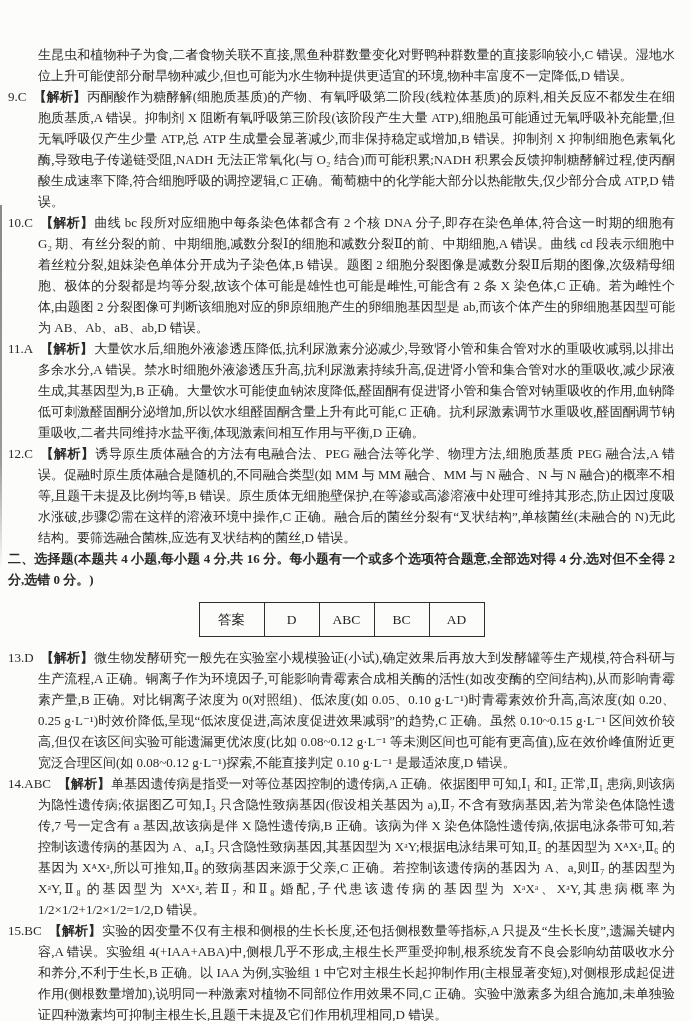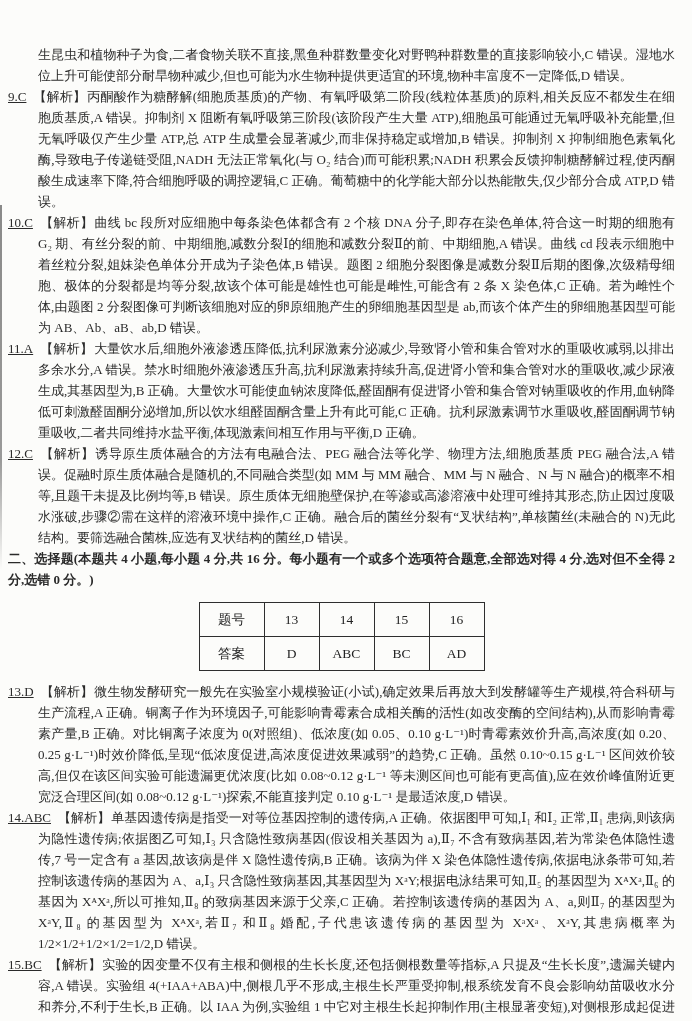--- a/index.html
+++ b/index.html
@@ -12,22 +12,22 @@
     padding:9px 17px 0 8px;
     color:#2a2a2a;
     font-size:13px;
     line-height:21px;
     text-align:justify;
     text-justify:inter-character;
     margin-top:35px;
   }
   .intro{margin-left:30px;}
   .q{margin-left:30px;text-indent:-30px;}
-  .qlabel{margin-right:7px;white-space:nowrap;text-decoration:underline;}
-  .jiexi{font-weight:normal;margin-right:1px;}
+  .qlabel{margin-right:7px;white-space:nowrap;}
+  .jiexi{font-weight:bold;margin-right:1px;}
   .sec{font-weight:bold;}
   table.ans{margin:12px auto 10px;border-collapse:collapse;}
   table.ans td{
     border:1.6px solid #2e2e2e;
     text-align:center;vertical-align:middle;
     font-size:13.5px;height:33px;padding:0 4px;
     color:#222;
   }
   table.ans td.c0{width:56px;}
   table.ans td.c{width:46px;}
@@ -66,27 +66,20 @@
   <div class="q">
     <span class="qlabel">12.C</span><span class="jiexi">【解析】</span><span>诱导原生质体融合的方法有电融合法、PEG 融合法等化学、物理方法,细胞质基质 PEG 融合法,A 错误。促融时原生质体融合是随机的,不同融合类型(如 MM 与 MM 融合、MM 与 N 融合、N 与 N 融合)的概率不相等,且题干未提及比例均等,B 错误。原生质体无细胞壁保护,在等渗或高渗溶液中处理可维持其形态,防止因过度吸水涨破,步骤②需在这样的溶液环境中操作,C 正确。融合后的菌丝分裂有“叉状结构”,单核菌丝(未融合的 N)无此结构。要筛选融合菌株,应选有叉状结构的菌丝,D 错误。</span>
   </div>
 
   <div>
     <span class="sec">二、选择题</span><span class="sec">(本题共 4 小题,每小题 4 分,共 16 分。每小题有一个或多个选项符合题意,全部选对得 4 分,选对但不全得 2 分,选错 0 分。)</span>
   </div>
 
   <table class="ans">
     <tbody>
-        <tr>
-      <td class="c0">题号</td>
-      <td class="c">13</td>
-      <td class="c">14</td>
-      <td class="c">15</td>
-      <td class="c">16</td>
-    </tr>
     <tr>
       <td class="c0">答案</td>
       <td class="c">D</td>
       <td class="c">ABC</td>
       <td class="c">BC</td>
       <td class="c">AD</td>
     </tr>
   </tbody>
     </table>
 

